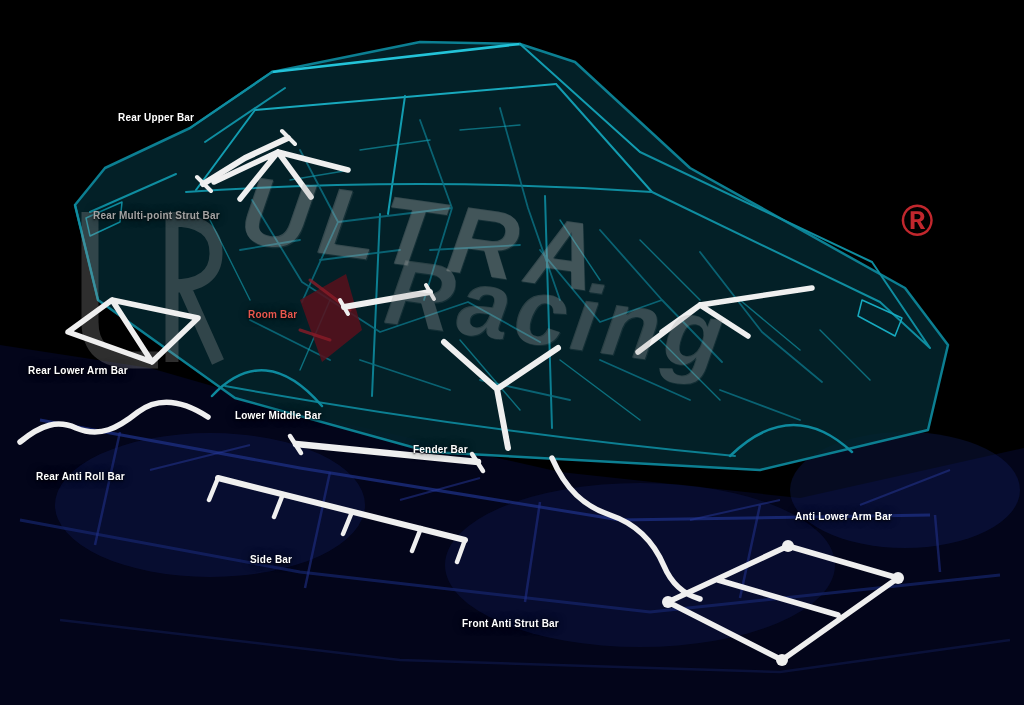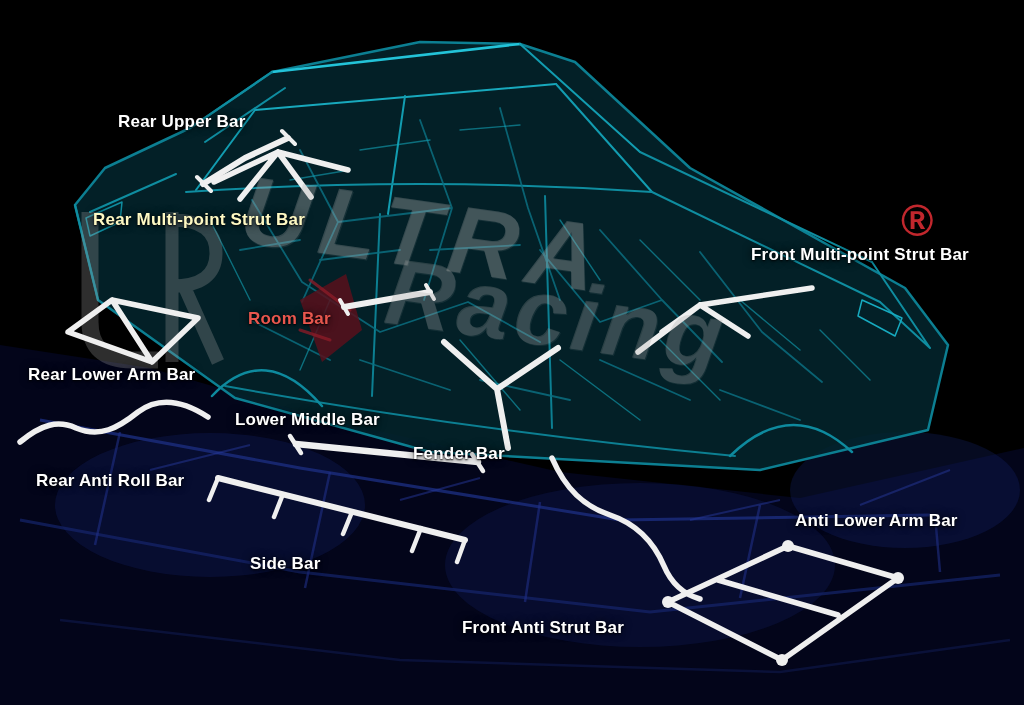--- a/index.html
+++ b/index.html
@@ -16,21 +16,21 @@
     font-family: "Liberation Sans", sans-serif;
   }
   #chassis-svg {
     position: absolute;
     left: 0;
     top: 0;
   }
   .label {
     position: absolute;
     font-weight: 700;
-    font-size: 17px;
+    font-size: 10px;
     color: #fff;
     white-space: nowrap;
     text-shadow: 0 1px 2px rgba(0,0,0,0.95), 0 0 8px rgba(0,0,0,0.85);
     letter-spacing: 0.2px;
   }
   .watermark {
     position: absolute;
     left: 235px;
     top: 195px;
     transform: rotate(8deg);
@@ -169,24 +169,23 @@
     </g>
   </svg>
 
   <div class="watermark">
     <div class="wm-line1">ULTRA</div>
     <div class="wm-line2">Racing</div>
   </div>
   <div class="registered">®</div>
 
   <div class="label" style="left: 118px; top: 112px; color: rgb(255, 255, 255);">Rear Upper Bar</div>
-  <div class="label" style="left: 93px; top: 210px; color: #fef9c3;">Rear Multi-point Strut Bar</div>
+  <div class="label" style="left: 93px; top: 210px; color: #a3a3a3;">Rear Multi-point Strut Bar</div>
   <div class="label" style="left: 248px; top: 309px; color: rgb(232, 87, 78);">Room Bar</div>
   <div class="label" style="left: 28px; top: 365px; color: rgb(255, 255, 255);">Rear Lower Arm Bar</div>
   <div class="label" style="left: 235px; top: 410px; color: rgb(255, 255, 255);">Lower Middle Bar</div>
   <div class="label" style="left: 36px; top: 455px; color: rgb(255, 255, 255); margin-top: 16px;">Rear Anti Roll Bar</div>
   <div class="label" style="left: 413px; top: 444px; color: rgb(255, 255, 255);">Fender Bar</div>
   <div class="label" style="left: 250px; top: 554px; color: rgb(255, 255, 255);">Side Bar</div>
   <div class="label" style="left: 462px; top: 618px; color: rgb(255, 255, 255);">Front Anti Strut Bar</div>
   <div class="label" style="left: 795px; top: 511px; color: rgb(255, 255, 255);">Anti Lower Arm Bar</div>
-  <div class="label" style="left: 751px; top: 245px; color: rgb(255, 255, 255);">Front Multi-point Strut Bar</div>
 
 </div>
 
 </body></html>

